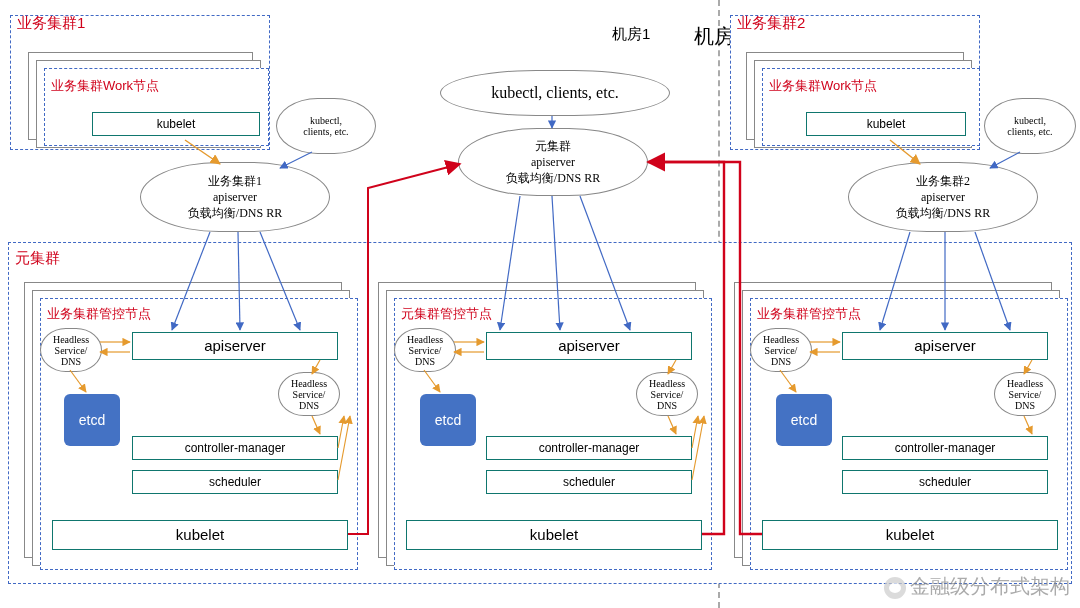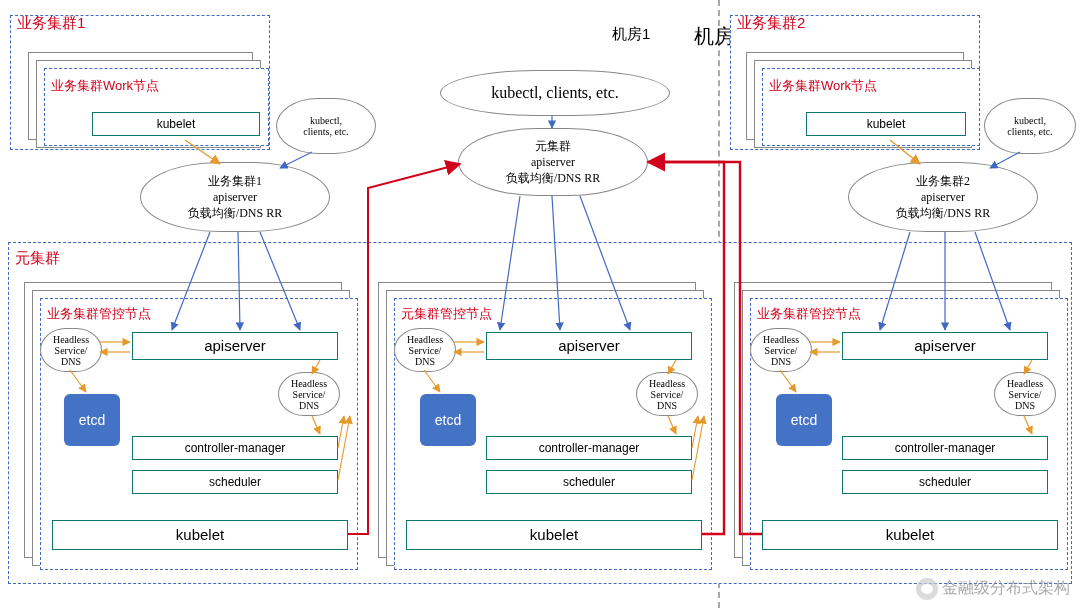--- a/index.html
+++ b/index.html
@@ -7,21 +7,21 @@
   .abs { position: absolute; }
   .dashed-box { border: 1.5px dashed #4169c4; background: #fff; }
   .solid-box { border: 1px solid #0f766e; background: #fff; text-align: center; }
   .red-text { color: #d0021b; }
   .black-text { color: #000; }
   .label-top-left { position: absolute; top: -2px; left: 6px; font-size: 13px; }
   .stack-behind { border: 1px solid #888; background: #fff; }
   .cloud { background: #fff; border: 1px solid #888; border-radius: 50% / 60%; text-align: center; display: flex; flex-direction: column; justify-content: center; align-items: center; font-family: Liberation Serif, serif; }
   .etcd { background: #4472c4; color: #fff; border-radius: 6px; text-align: center; display: flex; align-items: center; justify-content: center; font-size: 14px; }
   .divider { border-left: 2px dashed #aaa; height: 608px; }
-  .watermark { position: absolute; right: 10px; bottom: 8px; color: #888; font-size: 16px; opacity: 0.7; }
+  .watermark { position: absolute; right: 10px; bottom: 8px; color: #888; font-size: 20px; opacity: 0.7; }
   .wx-icon { display:inline-block; width:22px; height:22px; border-radius:50%; background:#ccc; vertical-align:middle; margin-right:4px; position:relative;}
   .wx-icon::after{content:""; position:absolute; left:5px; top:6px; width:12px; height:10px; border-radius:50%; background:#fff;}
   svg.arrows { position:absolute; left:0; top:0; width:1080px; height:608px; pointer-events:none; }
   .small { font-size: 10px; line-height: 1.1; }
   .mid { font-size: 12px; }
   .big { font-size: 16px; }
   .cluster-title { font-size: 15px; }
 </style>
 </head>
 <body>

